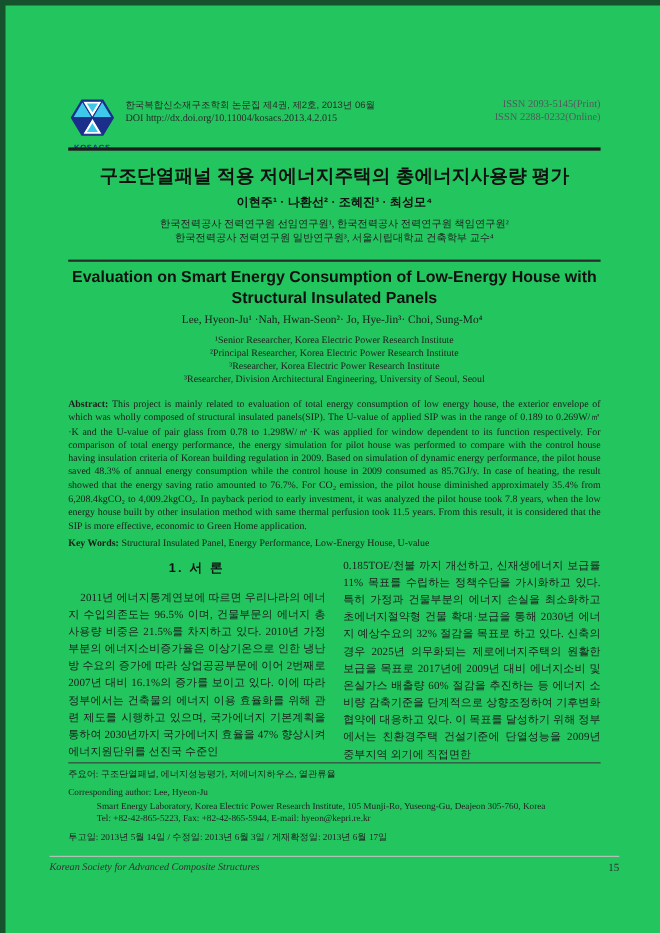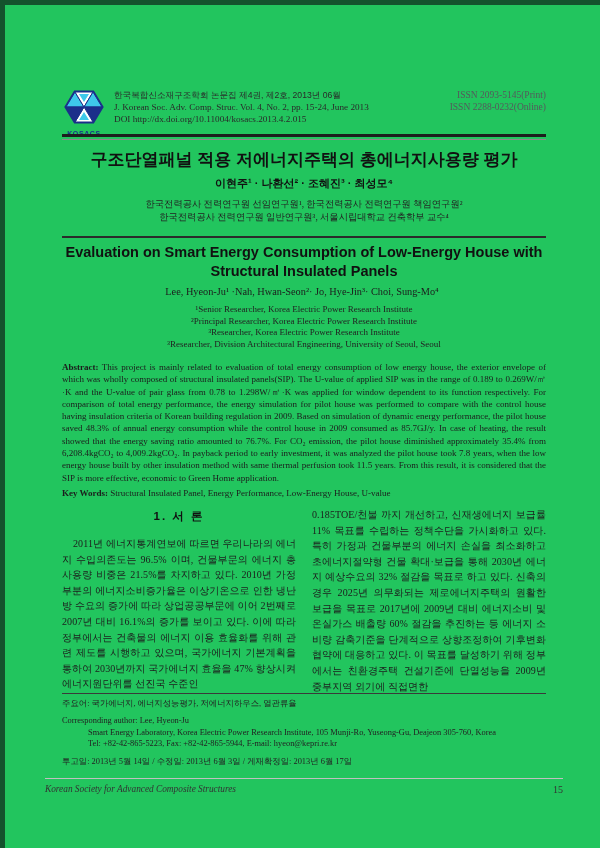--- a/index.html
+++ b/index.html
@@ -72,21 +72,20 @@
         <polygon points="29,3 38,18 20,18" fill="#3ec9ea" stroke="#1b2f8a" stroke-width="1"></polygon>
         <polygon points="38,18 29,33 20,18" fill="#1b2f8a" stroke="#1b2f8a" stroke-width="1"></polygon>
         <polygon points="29,33 11,33 20,18" fill="#ffffff" stroke="#1b2f8a" stroke-width="1"></polygon>
         <polygon points="15,31 25,31 20,23" fill="#3ec9ea"></polygon>
         <polygon points="11,33 2,18 20,18" fill="#1b2f8a" stroke="#1b2f8a" stroke-width="1"></polygon>
       </svg>
       <div class="logo-text">KOSACS</div>
     </div>
     <div class="header-lines">
       <div class="hl-ko">한국복합신소재구조학회 논문집 제4권, 제2호, 2013년 06월</div>
-      <div class="hl-en">J. Korean Soc. Adv. Comp. Struc. Vol. 4, No. 2, pp. 15-24, June 2013</div>
       <div class="hl-doi">DOI http://dx.doi.org/10.11004/kosacs.2013.4.2.015</div>
     </div>
     <div class="issn">
       <div>ISSN 2093-5145(Print)</div>
       <div>ISSN 2288-0232(Online)</div>
     </div>
   </div>
   <div class="abs rule-header"></div>
 
   <div class="abs k-title">구조단열패널 적용 저에너지주택의 총에너지사용량 평가</div>
@@ -117,21 +116,21 @@
     <div class="col">
       <div class="sec-heading">1. 서 론</div>
       <div class="body-text indent">2011년 에너지통계연보에 따르면 우리나라의 에너지 수입의존도는 96.5% 이며, 건물부문의 에너지 총사용량 비중은 21.5%를 차지하고 있다. 2010년 가정부분의 에너지소비증가율은 이상기온으로 인한 냉난방 수요의 증가에 따라 상업공공부문에 이어 2번째로 2007년 대비 16.1%의 증가를 보이고 있다. 이에 따라 정부에서는 건축물의 에너지 이용 효율화를 위해 관련 제도를 시행하고 있으며, 국가에너지 기본계획을 통하여 2030년까지 국가에너지 효율을 47% 향상시켜 에너지원단위를 선진국 수준인</div>
     </div>
     <div class="col">
       <div class="body-text">0.185TOE/천불 까지 개선하고, 신재생에너지 보급률 11% 목표를 수립하는 정책수단을 가시화하고 있다. 특히 가정과 건물부분의 에너지 손실을 최소화하고 초에너지절약형 건물 확대·보급을 통해 2030년 에너지 예상수요의 32% 절감을 목표로 하고 있다. 신축의 경우 2025년 의무화되는 제로에너지주택의 원활한 보급을 목표로 2017년에 2009년 대비 에너지소비 및 온실가스 배출량 60% 절감을 추진하는 등 에너지 소비량 감축기준을 단계적으로 상향조정하여 기후변화 협약에 대응하고 있다. 이 목표를 달성하기 위해 정부에서는 친환경주택 건설기준에 단열성능을 2009년 중부지역 외기에 직접면한</div>
     </div>
   </div>
 
   <div class="abs rule-footnote"></div>
-  <div class="abs fn fn-keywords">주요어: 국가에너지, 에너지성능평가, 저에너지하우스, 열관류율</div>
+  <div class="abs fn fn-keywords">주요어: 구조단열패널, 에너지성능평가, 저에너지하우스, 열관류율</div>
   <div class="abs fn fn-corr">
     <div>Corresponding author: Lee, Hyeon-Ju</div>
     <div class="fn-ind">Smart Energy Laboratory, Korea Electric Power Research Institute, 105 Munji-Ro, Yuseong-Gu, Deajeon 305-760, Korea</div>
     <div class="fn-ind">Tel: +82-42-865-5223, Fax: +82-42-865-5944, E-mail: hyeon@kepri.re.kr</div>
   </div>
   <div class="abs fn fn-dates">투고일: 2013년 5월 14일 / 수정일: 2013년 6월 3일 / 게재확정일: 2013년 6월 17일</div>
 
   <div class="abs rule-footer"></div>
   <div class="abs footer">
     <div class="footer-society">Korean Society for Advanced Composite Structures</div>

